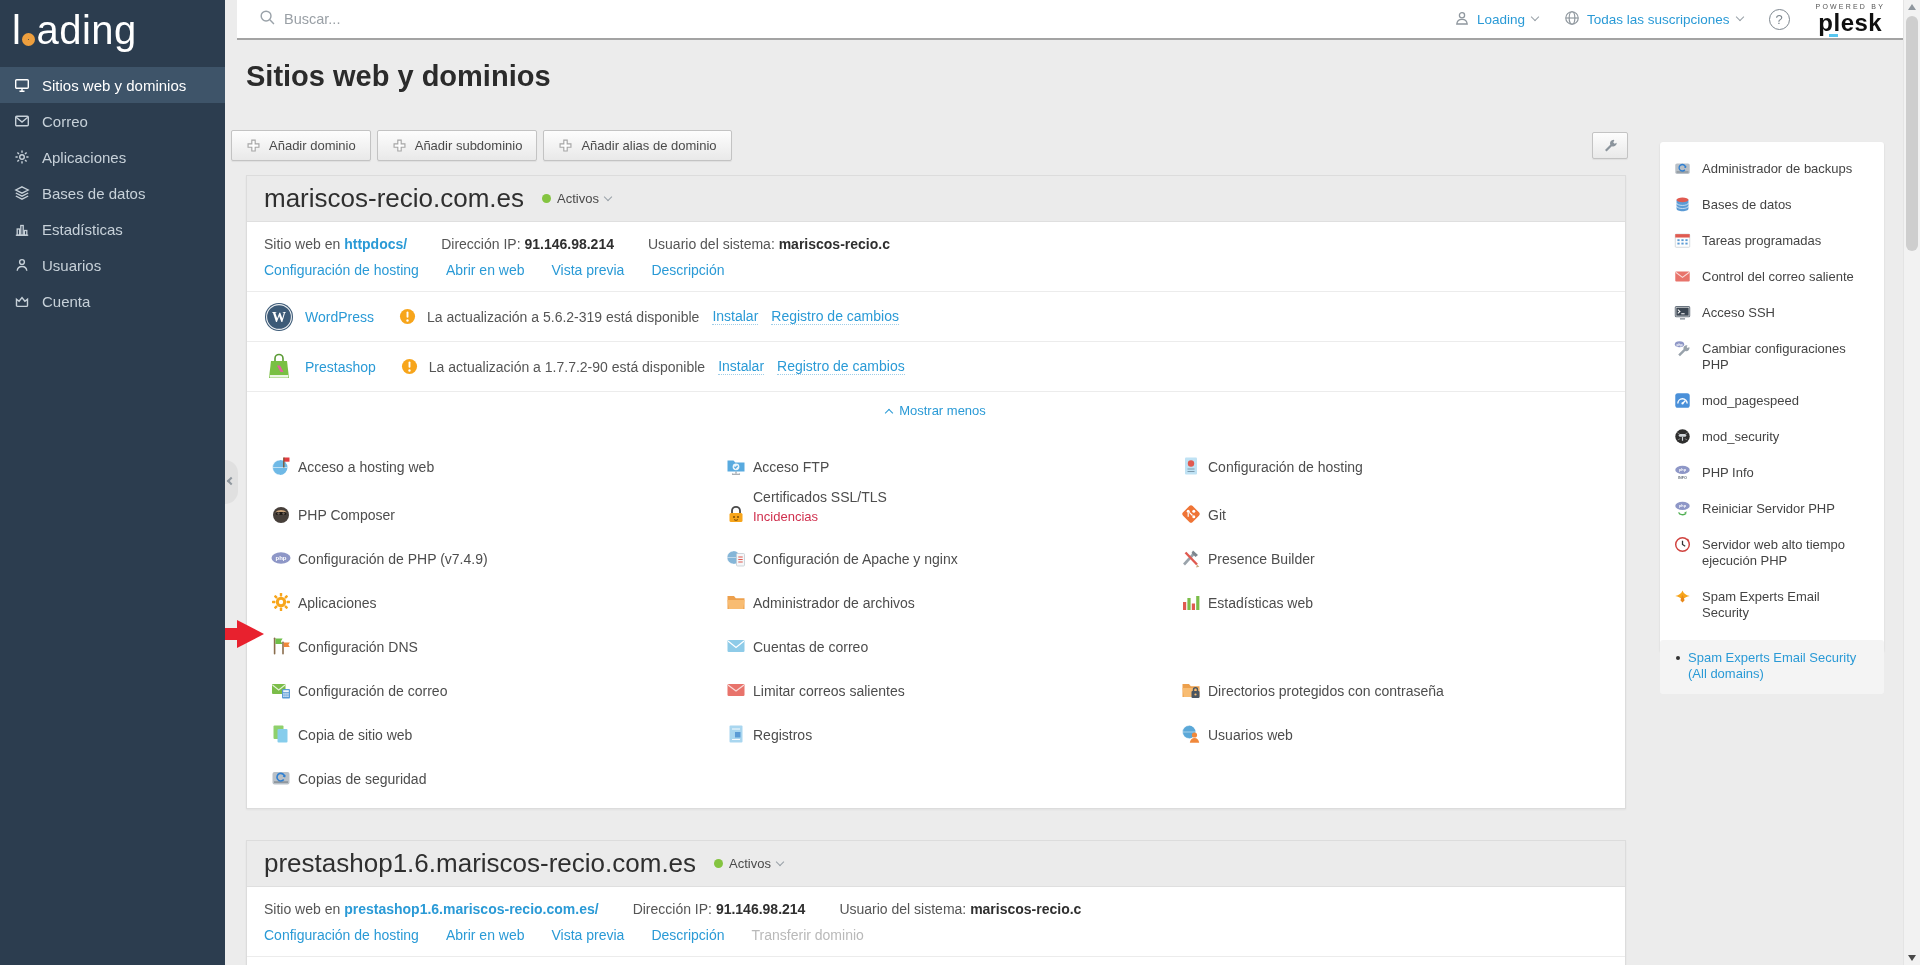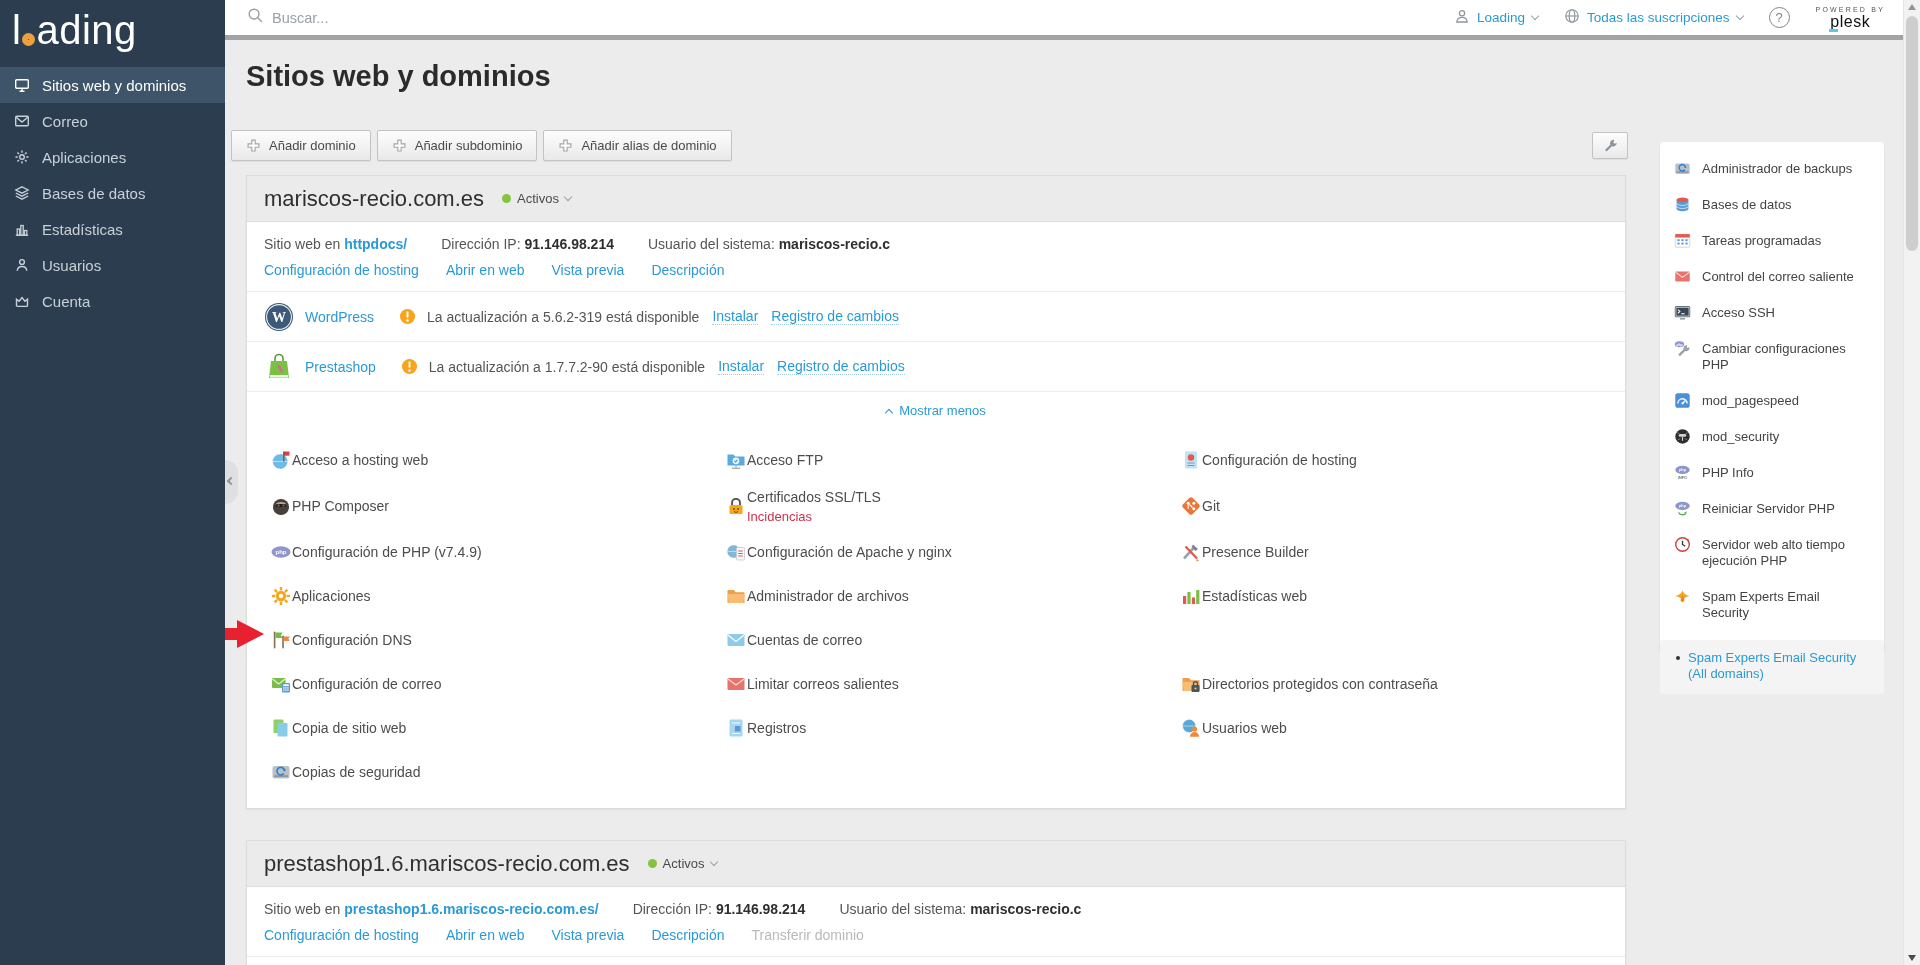--- a/index.html
+++ b/index.html
@@ -14,33 +14,33 @@
   .sidebar { position:absolute; left:0; top:0; width:225px; height:100%; background:#2c3d4f; z-index:5; }
   .logo { padding:8px 0 10px 12px; color:#fff; font-size:40px; letter-spacing:.5px; cursor:pointer; white-space:nowrap; }
   .logo-ring { display:inline-block; width:13px; height:13px; border:6px solid #ee9f3e; border-radius:50%; vertical-align:-2px; margin:0 1px; }
   .nav { margin-top:4px; }
   .nav-item { display:flex; align-items:center; gap:12px; height:36px; padding:0 14px; color:#c7d1d9; font-size:15px; cursor:pointer; }
   .nav-item.active { background:#3e5469; color:#fff; }
   .nav-ico { width:16px; height:16px; flex:0 0 16px; }
   .nav-ico svg { width:16px; height:16px; display:block; }
 
   
-  .topbar { position:absolute; left:225px; top:0; right:17px; height:40px; background:#fff; display:flex; align-items:center; border-bottom:5px solid #a3a3a3; }
+  .topbar { position:absolute; left:237px; top:0; right:17px; height:40px; background:#fff; display:flex; align-items:center; border-bottom:2px solid #a3a3a3; }
   .search-wrap { display:flex; align-items:center; gap:8px; margin-left:22px; flex:1 1 auto; }
   .search-wrap svg { width:17px; height:17px; }
   .search-input { border:0; outline:0; font-size:14.5px; color:#333; width:420px; font-family:inherit; }
   .search-input::placeholder { color:#9aa0a6; }
   .tb-right { display:flex; align-items:center; gap:26px; margin-right:14px; }
   .tb-menu { display:flex; align-items:center; gap:7px; font-size:13.5px; cursor:pointer; }
   .tb-menu svg { width:16px; height:16px; }
   .chev-down { width:6px; height:6px; border-right:1.5px solid #98a0a7; border-bottom:1.5px solid #98a0a7; transform:rotate(45deg); display:inline-block; margin-top:-4px; }
   .help-circle { width:21px; height:21px; border:1.5px solid #7d868e; border-radius:50%; color:#7d868e; font-size:13px; display:flex; align-items:center; justify-content:center; cursor:pointer; }
   .plesk { position:relative; text-align:center; line-height:1; cursor:default; padding-right:4px; }
   .plesk .pb { display:block; font-size:7px; letter-spacing:2.2px; color:#555; margin-bottom:1px; }
-  .plesk .brand { font-size:16px; font-weight:normal; color:#101010; letter-spacing:.5px; }
+  .plesk .brand { font-size:24px; font-weight:bold; color:#101010; letter-spacing:.5px; }
   .brand-underline { position:absolute; left:13px; bottom:-2px; width:9px; height:3px; background:#59c7f0; }
 
   
   .scrollbar { position:absolute; right:0; top:0; width:17px; height:100%; background:#f2f2f2; border-left:1px solid #e4e4e4; z-index:9; }
   .sb-up { position:absolute; top:4px; left:4px; border-left:4.5px solid transparent; border-right:4.5px solid transparent; border-bottom:6px solid #8f979e; }
   .sb-down { position:absolute; bottom:4px; left:4px; border-left:4.5px solid transparent; border-right:4.5px solid transparent; border-top:6px solid #4a4a4a; }
   .sb-thumb { position:absolute; top:16px; left:2px; width:12px; height:235px; background:#cecece; border-radius:6px; }
 
   
   .main { position:absolute; left:225px; top:40px; right:17px; bottom:0; background:#ececec; overflow:hidden; }
@@ -48,40 +48,40 @@
   .toolbar { position:absolute; left:6px; top:90px; display:flex; gap:6px; }
   .btn { display:inline-flex; align-items:center; gap:8px; height:31px; padding:0 14px; background:linear-gradient(#fdfdfd,#e9e9e9); border:1px solid #c3c3c3; border-radius:2px; font-size:13px; color:#4a4a4a; cursor:pointer; font-family:inherit; box-shadow:0 1px 1px rgba(0,0,0,.06); }
   .btn svg { width:15px; height:15px; display:block; }
   .wrench-btn { position:absolute; left:1367px; top:92px; width:36px; height:27px; padding:0; justify-content:center; }
 
   
   .card { position:absolute; left:21px; width:1380px; background:#fff; border:1px solid #dcdcdc; box-shadow:0 1px 2px rgba(0,0,0,.05); }
   .card1 { top:135px; }
   .card2 { top:800px; height:220px; }
   .card-head { height:46px; background:#ebebeb; border-bottom:1px solid #dfdfdf; display:flex; align-items:center; padding:0 17px; gap:18px; }
-  .card-head h2 { font-size:22px; font-weight:400; color:#2f2f2f; }
+  .card-head h2 { font-size:26px; font-weight:400; color:#2f2f2f; }
   .status { display:flex; align-items:center; gap:6px; font-size:13px; color:#4a4a4a; cursor:pointer; }
   .dot { width:9px; height:9px; border-radius:50%; background:#84c440; }
   .card-body { padding:14px 17px 13px; }
   .info-row { display:flex; gap:34px; font-size:14px; color:#555; }
   .links-row { margin-top:10px; display:flex; gap:27px; font-size:14px; }
   .links-row .disabled { color:#b9b9b9; cursor:default; }
   .app-row { display:flex; align-items:center; height:50px; gap:11px; padding:0 17px; border-top:1px solid #ececec; font-size:14px; color:#555; }
   .app-ico { width:30px; height:30px; flex:0 0 30px; }
   .app-ico svg { width:30px; height:30px; display:block; }
   .app-name { margin-right:14px; }
   .warn { width:17px; height:17px; }
   .warn svg { width:17px; height:17px; display:block; }
   .app-row .dashed { margin-left:2px; }
   .show-less { border-top:1px solid #ececec; text-align:center; padding:11px 0 10px; font-size:13px; color:#2a9ad6; cursor:pointer; }
   .chev-up { display:inline-block; width:6px; height:6px; border-left:1.5px solid #2a9ad6; border-top:1.5px solid #2a9ad6; transform:rotate(45deg); margin-right:7px; vertical-align:-1px; }
 
   .tool-grid { padding:4px 0 20px 24px; }
   .tool-row { display:grid; grid-template-columns:455px 455px auto; }
-  .tool-cell { position:relative; display:flex; align-items:center; gap:1px; padding-top:12px; min-height:44px; cursor:pointer; }
+  .tool-cell { position:relative; display:flex; align-items:flex-end; gap:7px; padding-top:12px; min-height:44px; cursor:pointer; }
   .tool-ico { width:20px; height:20px; flex:0 0 20px; margin-top:-1px; }
   .tool-ico svg { width:20px; height:20px; display:block; }
   .tool-label { font-size:14px; color:#4d4d4d; display:block; line-height:17px; margin-top:1px; }
   .tool-sub { display:block; font-size:13px; color:#d0304e; margin-top:3px; cursor:pointer; }
   .dns-arrow { position:absolute; right:calc(100% + 7px); top:50%; margin-top:-14px; width:74px; height:28px; }
   .dns-arrow::before { content:""; position:absolute; left:0; top:8px; width:47px; height:12px; background:#e8212e; }
   .dns-arrow::after { content:""; position:absolute; left:47px; top:0; border-left:27px solid #e8212e; border-top:14px solid transparent; border-bottom:14px solid transparent; }
 
   .partial-row { border-top:1px solid #ececec; padding:8px 17px 0; display:flex; align-items:flex-start; gap:11px; font-size:14px; }
 

